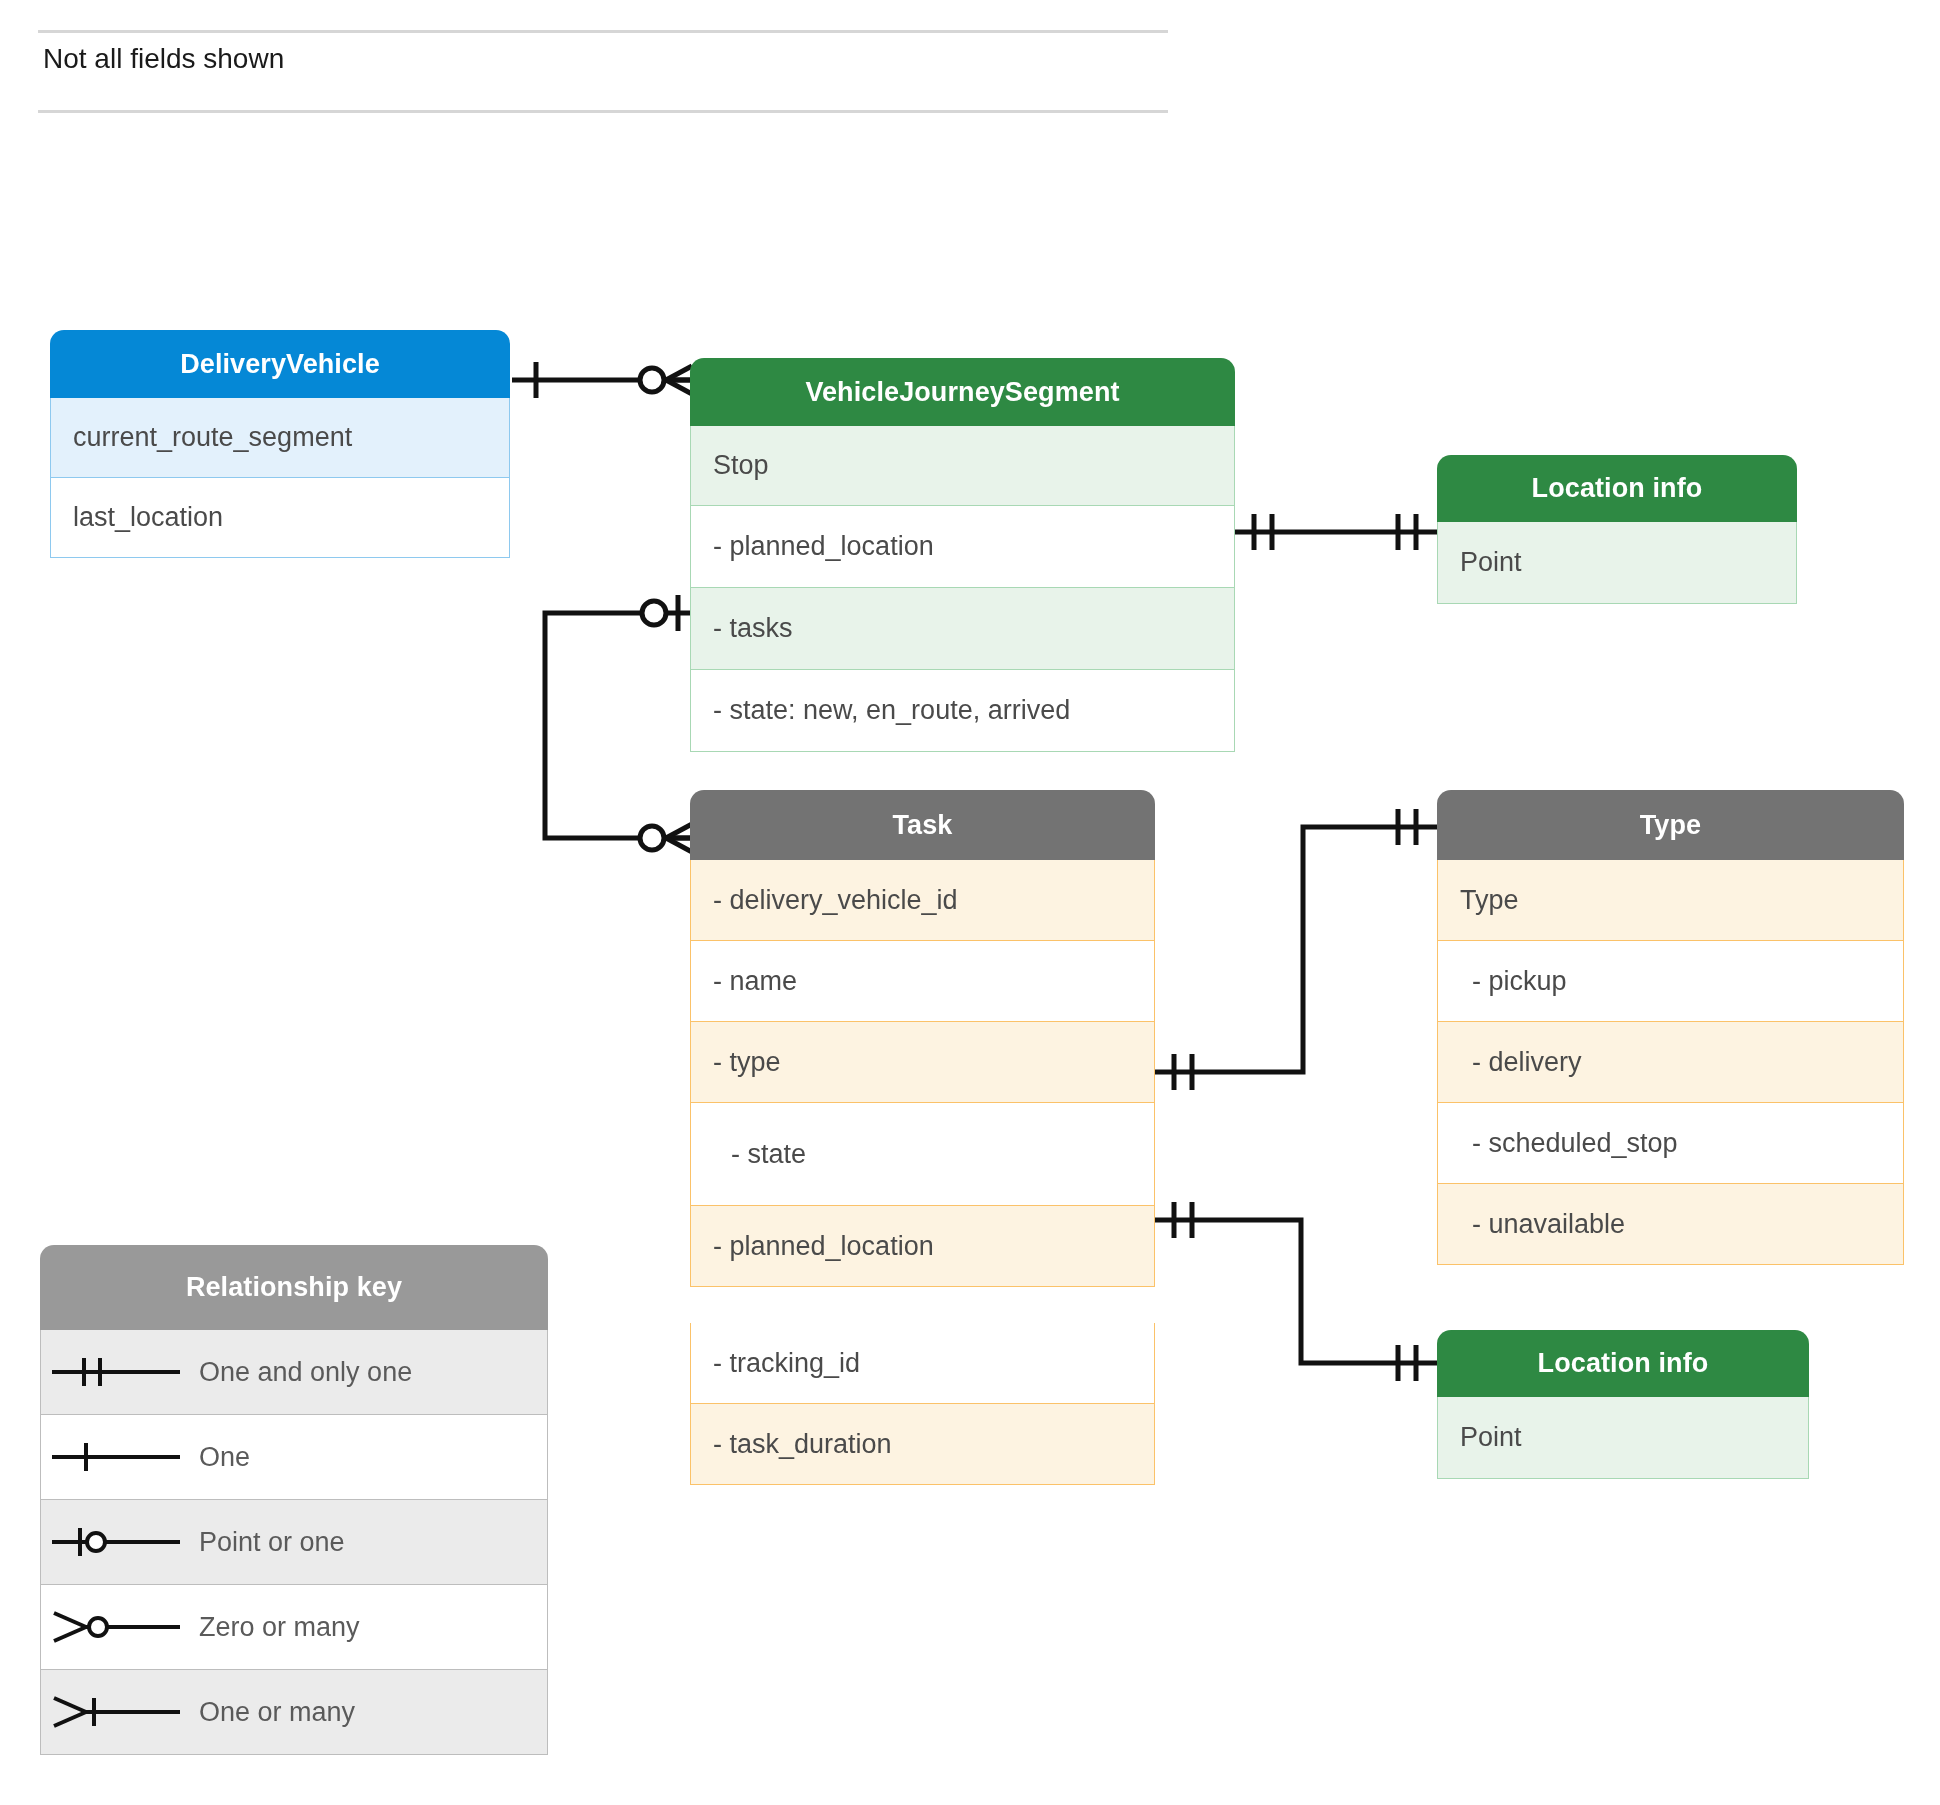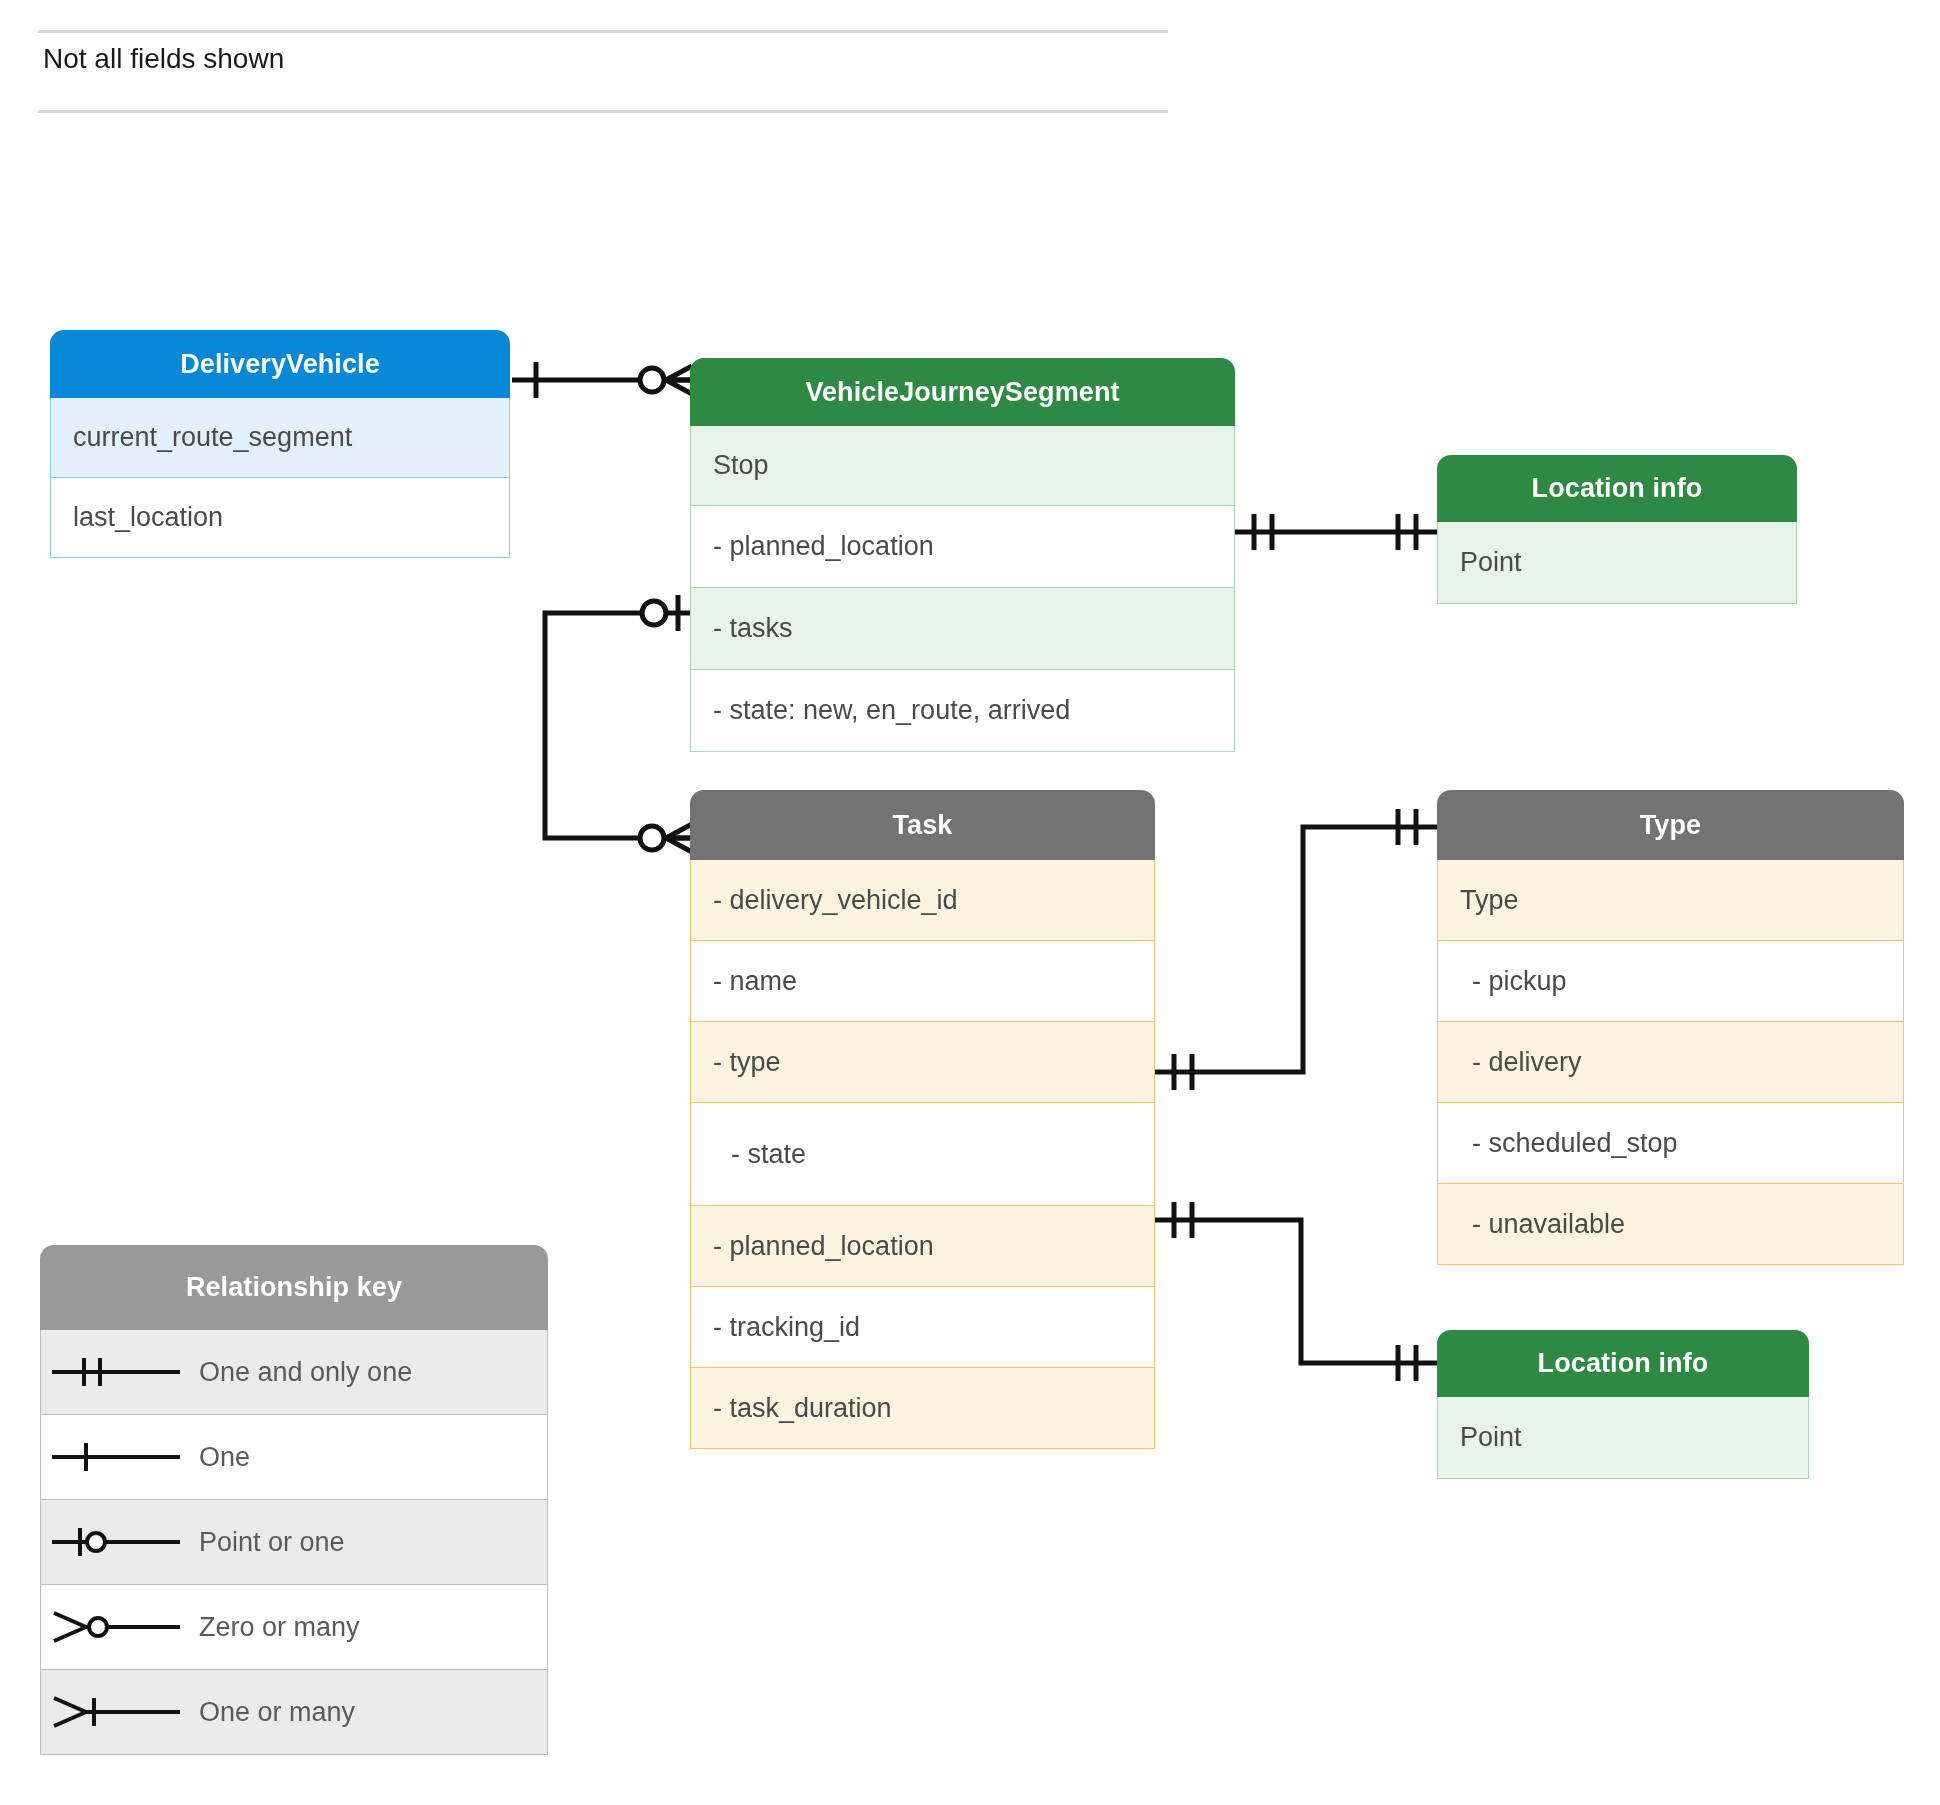--- a/index.html
+++ b/index.html
@@ -205,21 +205,21 @@
 </div>
 
 <div class="entity theme-orange" style="left:690px; top:790px; width:465px;">
   <div class="entity-header" style="height:70px;">Task</div>
   <div class="entity-rows">
     <div class="entity-row alt" style="height:81px;">- delivery_vehicle_id</div>
     <div class="entity-row plain" style="height:81px;">- name</div>
     <div class="entity-row alt" style="height:81px;">- type</div>
     <div class="entity-row plain" style="height:103px;padding-left:40px;">- state</div>
     <div class="entity-row alt" style="height:81px;">- planned_location</div>
-    <div class="entity-row plain" style="height:81px;">- tracking_id</div>
+    <div class="entity-row plain" style="height:81px;margin-top:36px;">- tracking_id</div>
     <div class="entity-row alt" style="height:81px;">- task_duration</div>
   </div>
 </div>
 
 <div class="entity theme-orange" style="left:1437px; top:790px; width:467px;">
   <div class="entity-header" style="height:70px;">Type</div>
   <div class="entity-rows">
     <div class="entity-row alt" style="height:81px;">Type</div>
     <div class="entity-row plain indent" style="height:81px;">-   pickup</div>
     <div class="entity-row alt indent" style="height:81px;">-   delivery</div>

